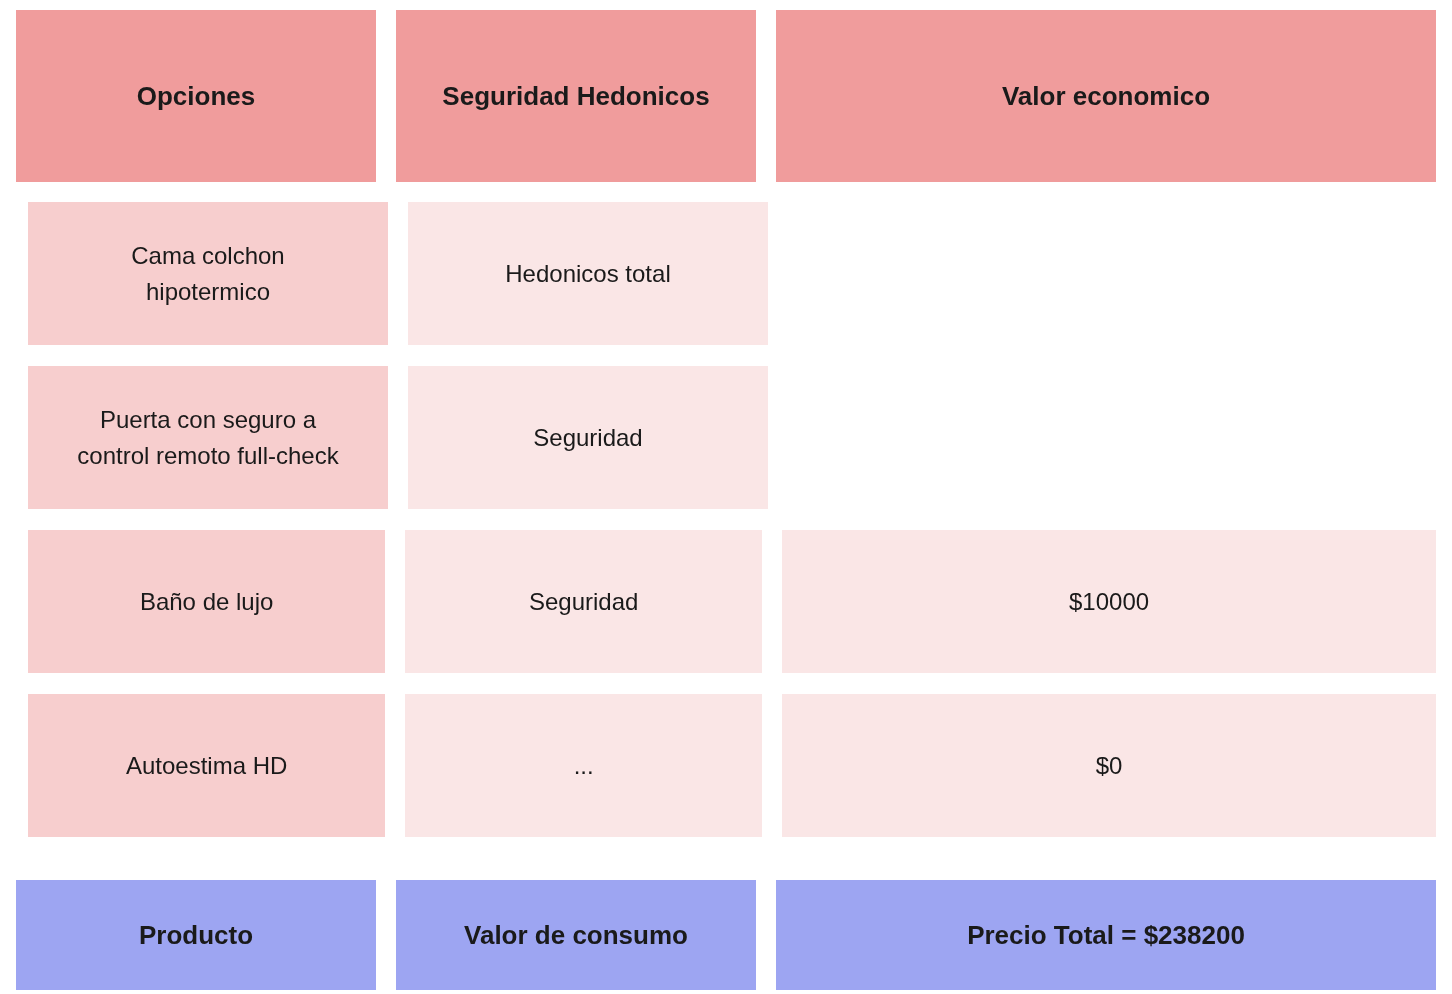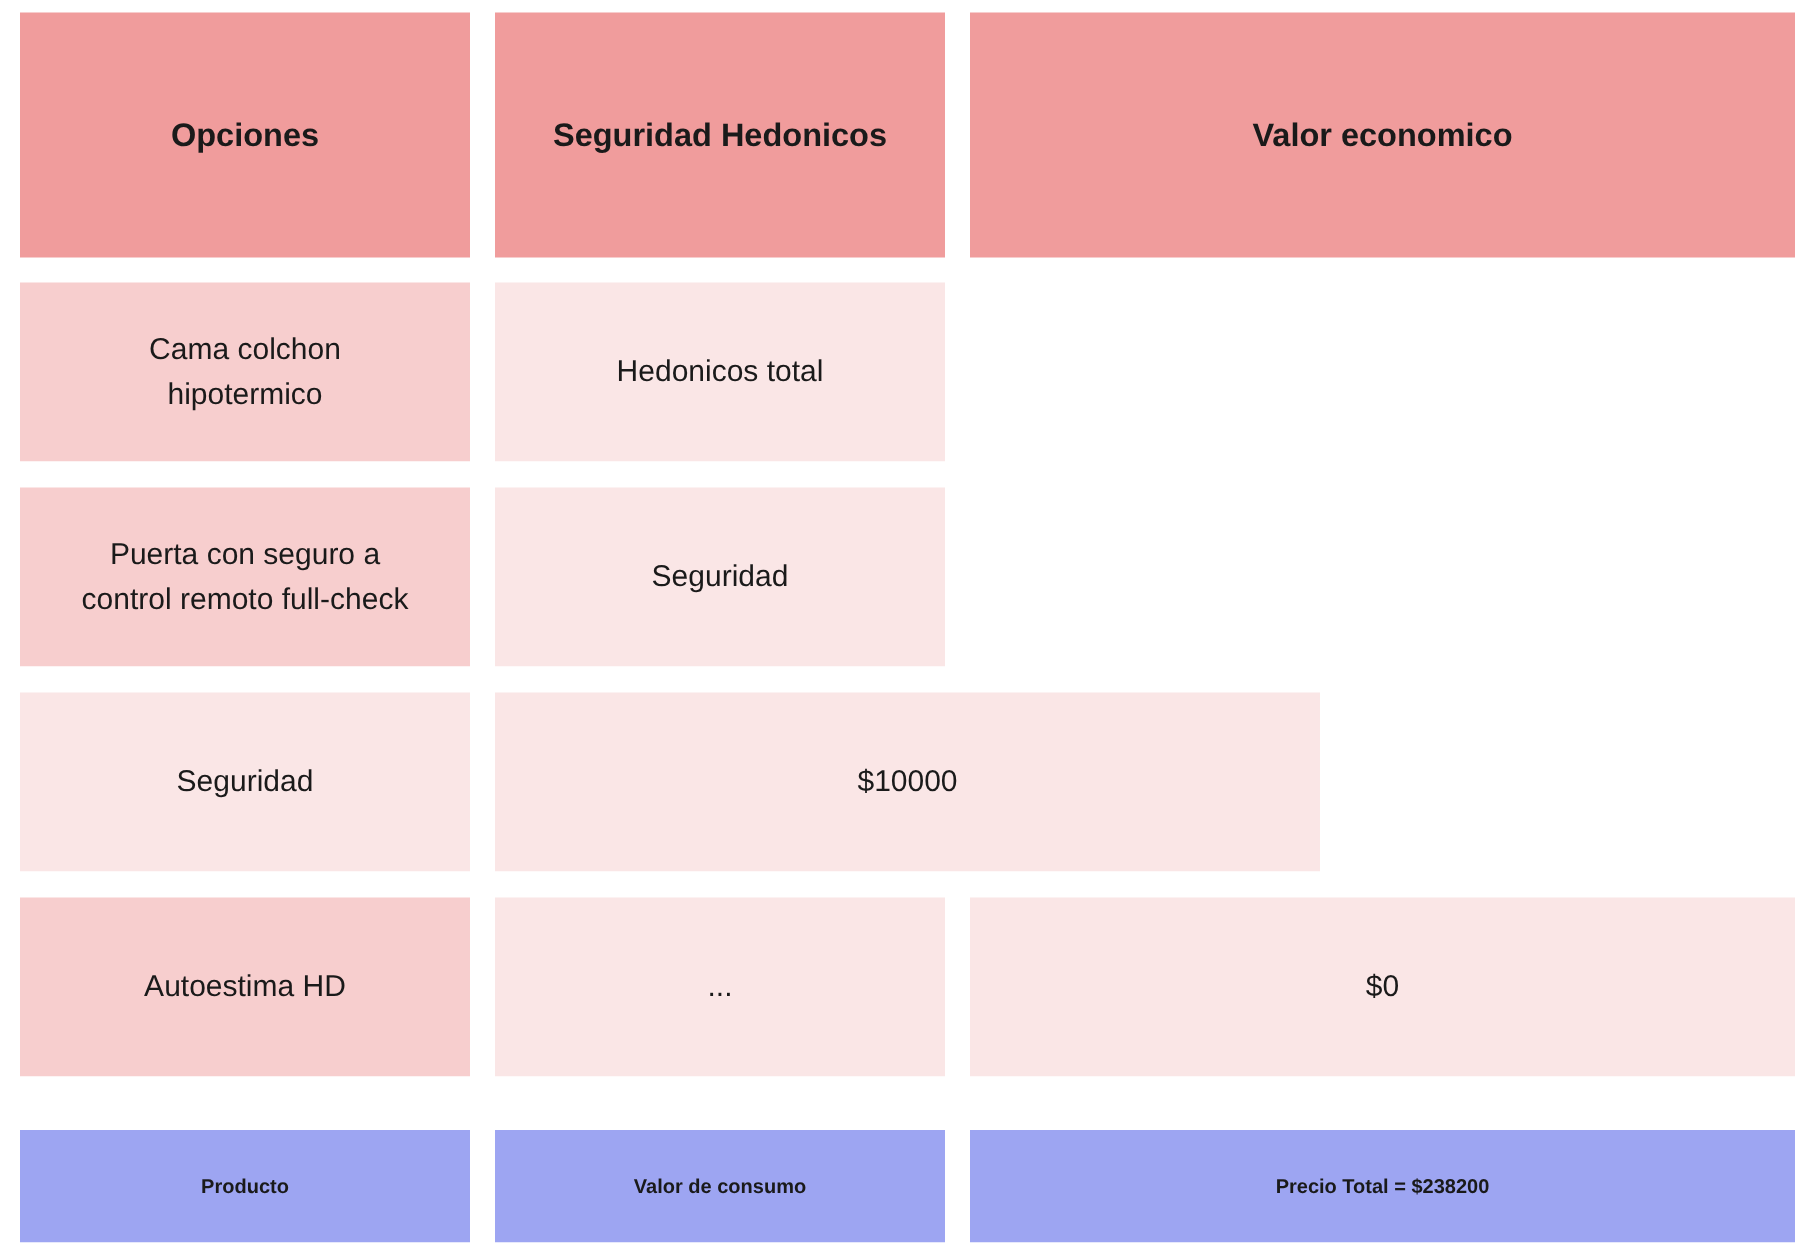--- a/index.html
+++ b/index.html
@@ -35,36 +35,36 @@
   .cell {
     display: flex;
     align-items: center;
     justify-content: center;
     text-align: center;
     line-height: 1.5;
   }
   .c1, .c2 { width: 360px; }
   .c3      { width: 660px; }
   .head {
-    height: 196px;
+    height: 172px;
     background: var(--header-bg);
     font-weight: bold;
     font-size: 26px;
   }
   .data {
     height: 143px;
     font-size: 24px;
   }
-  .opt { background: var(--option-cell-bg); padding: 0 42px; }
+  .opt { background: var(--option-cell-bg); padding: 0 42px; margin-left: 12px; }
   .val { background: var(--value-cell-bg);  padding: 0 20px; }
   .foot {
-    height: 92px;
+    height: 110px;
     background: var(--footer-bg);
     font-weight: bold;
-    font-size: 16px;
+    font-size: 26px;
   }
 </style>
 </head>
 <body>
 
 <div class="canvas">
 
   <div class="row header-row">
     <div class="cell head c1">Opciones</div>
     <div class="cell head c2">Seguridad Hedonicos</div>
@@ -75,20 +75,21 @@
     <div class="cell data opt c1">Cama colchon hipotermico</div>
     <div class="cell data val c2">Hedonicos total</div>
   </div>
 
   <div class="row data-row">
     <div class="cell data opt c1">Puerta con seguro a control remoto full-check</div>
     <div class="cell data val c2">Seguridad</div>
   </div>
 
   <div class="row data-row">
+    <div class="cell data opt c1">Baño de lujo</div>
     <div class="cell data val c2">Seguridad</div>
     <div class="cell data val c3">$10000</div>
   </div>
 
   <div class="row data-row last">
     <div class="cell data opt c1">Autoestima HD</div>
     <div class="cell data val c2">...</div>
     <div class="cell data val c3">$0</div>
   </div>
 

